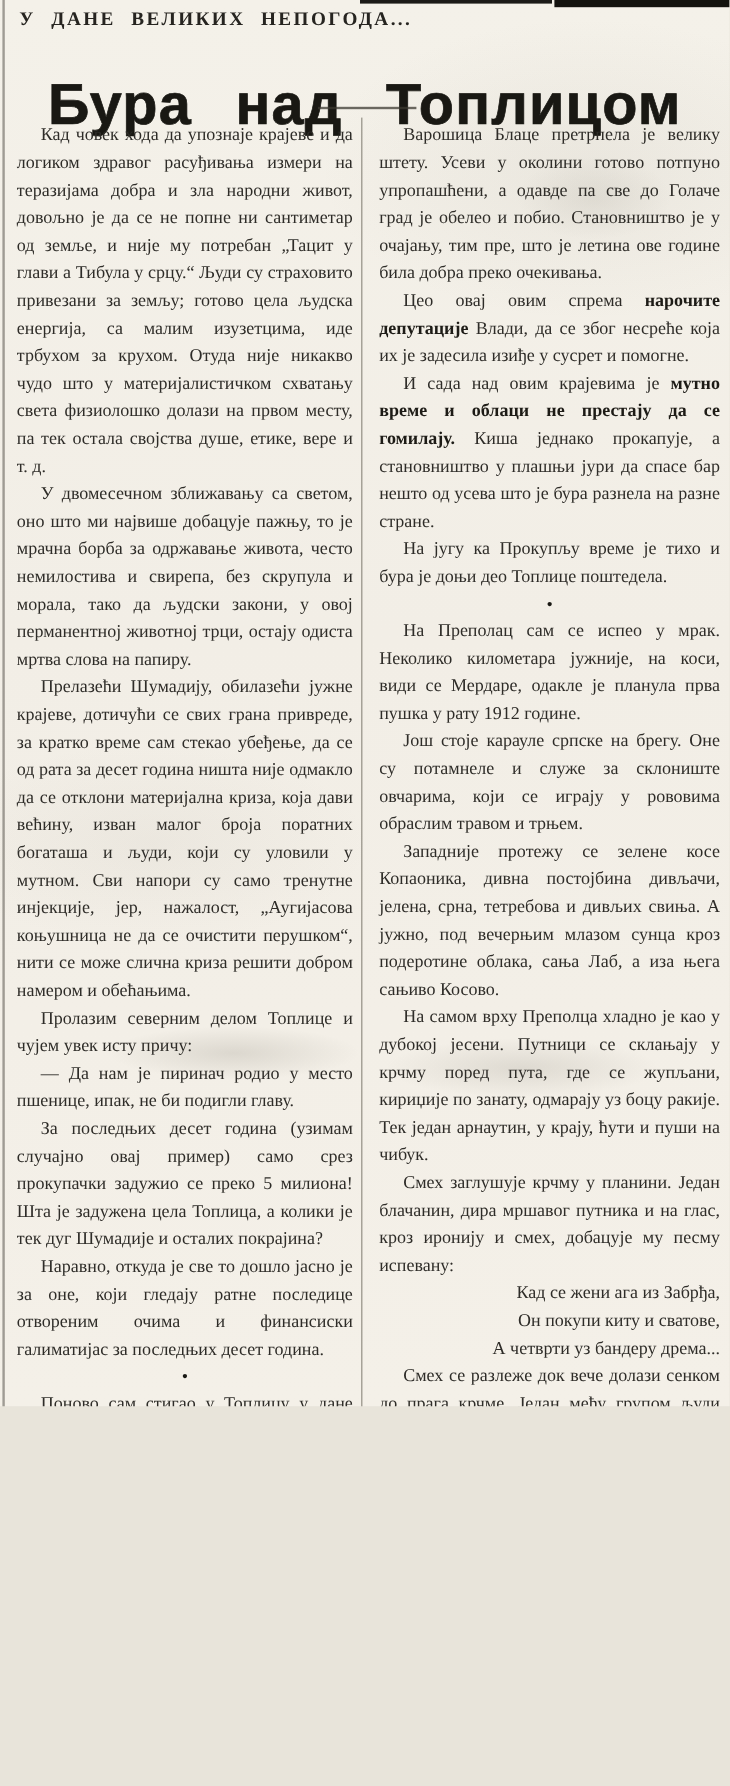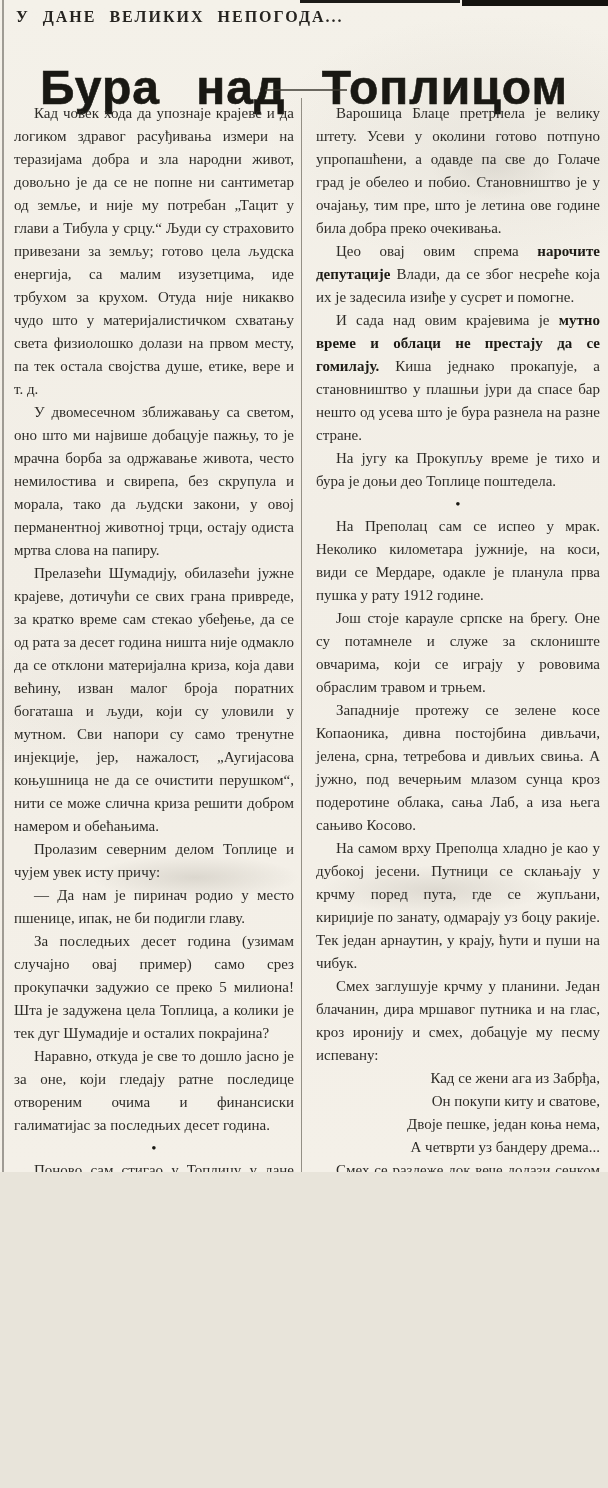--- a/index.html
+++ b/index.html
@@ -122,19 +122,18 @@
         <p class="para"><span>На југу ка Прокупљу време је тихо и бура је доњи део Топлице поштедела.</span></p>
         <div class="sep">•</div>
         <p class="para"><span>На Преполац сам се испео у мрак. Неколико километара јужније, на коси, види се Мердаре, одакле је планула прва пушка у рату 1912 године.</span></p>
         <p class="para"><span>Још стоје карауле српске на брегу. Оне су потамнеле и служе за склониште овчарима, који се играју у рововима обраслим травом и трњем.</span></p>
         <p class="para"><span>Западније протежу се зелене косе Копаоника, дивна постојбина дивљачи, јелена, срна, тетребова и дивљих свиња. А јужно, под вечерњим млазом сунца кроз подеротине облака, сања Лаб, а иза њега сањиво Косово.</span></p>
         <p class="para"><span>На самом врху Преполца хладно је као у дубокој јесени. Путници се склањају у крчму поред пута, где се жупљани, кириџије по занату, одмарају уз боцу ракије. Тек један арнаутин, у крају, ћути и пуши на чибук.</span></p>
         <p class="para"><span>Смех заглушује крчму у планини. Један блачанин, дира мршавог путника и на глас, кроз иронију и смех, добацује му песму испевану:</span></p>
         <div class="verse">
           <div class="verse-line">Кад се жени ага из Забрђа,</div>
           <div class="verse-line">Он покупи киту и сватове,</div>
-          <div class="verse-line">Двоје пешке, један коња нема,</div>
           <div class="verse-line">А четврти уз бандеру дрема...</div>
         </div>
         <p class="para"><span>Смех се разлеже док вече долази сенком до прага крчме. Један међу групом људи узвикује: — Гадно ли беше 1912 године овде, Боже јаки! Ушанчили смо се и чекамо само да плане пушка па сви да потрчимо. Кад ето ти црногорке из Дабиноваца, одвезале шамије, па кукају на сав глас и прилазе нам. „Аман ђецо, држите се! Не дајте крвнику да нам опогани земљу!“ Тако ти оне око 20 остадоше и заноћише до нашег рова. Шта је било после са њима не знам, тек целу ноћ један по један је излазио из рова и нестајало га у шуми.</span></p>
       </div>
   </div>
 </div>
 
 </body></html>

